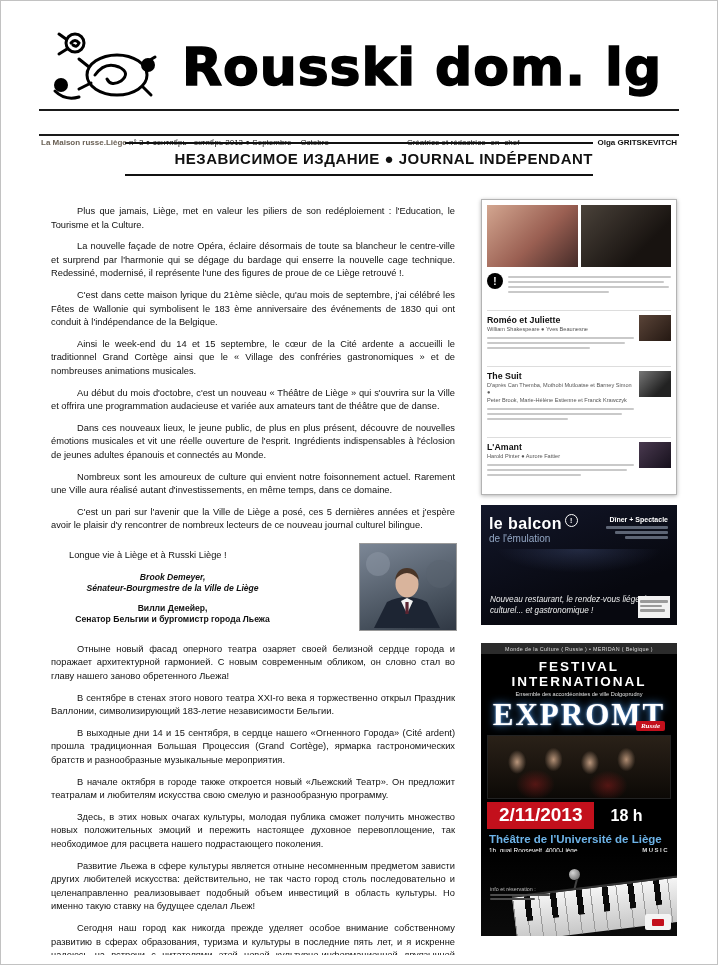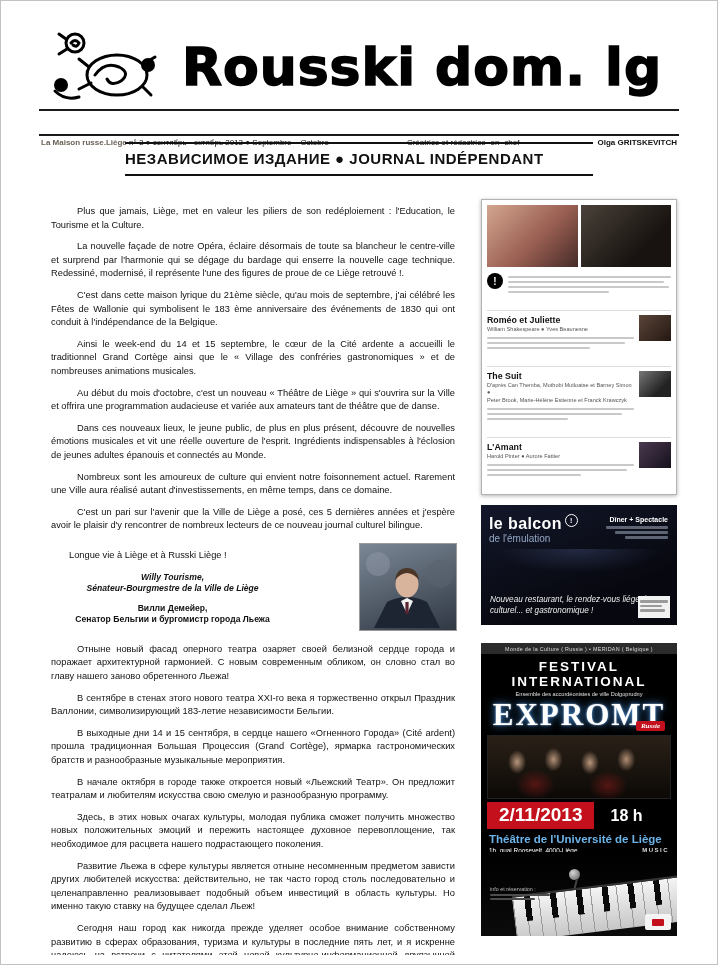--- a/index.html
+++ b/index.html
@@ -12,21 +12,21 @@
        font-family:"DejaVu Sans",sans-serif;font-weight:900;font-size:52px;line-height:56px;
        letter-spacing:1px;color:#000;-webkit-text-stroke:1.5px #000;}
   .rule{position:absolute;left:38px;right:38px;border-top:2px solid #1a1a1a;height:0;}
   .rule-top{top:108px;}
   .rule-mid{top:133px;}
   .info-line{position:absolute;left:40px;right:40px;top:128px;height:18px;display:flex;
        justify-content:space-between;align-items:flex-end;font-size:8px;white-space:nowrap;}
   .info-brand{font-weight:bold;color:#6b6257;}
   .info-editor{font-weight:bold;}
   .tagline-box{position:absolute;left:124px;right:124px;top:141px;border-top:2.5px solid #111;
-       border-bottom:2.5px solid #111;text-align:left;font-weight:bold;font-size:15px;
+       border-bottom:2.5px solid #111;text-align:right;font-weight:bold;font-size:15px;
        padding:6px 0 7px;letter-spacing:.5px;}
 
   
   .left-col{position:absolute;left:42px;top:196px;width:420px;height:758px;overflow:hidden;}
   .right-col{position:absolute;left:480px;top:198px;width:196px;}
 
   .left-col p{font-size:9.3px;line-height:13.6px;text-align:justify;text-indent:26px;margin:8px;}
   .sig-row{display:flex;margin-top:4px;align-items:flex-start;}
   .sig-left{flex:1;}
   .longue{margin:8px 0 10px 0 !important;}
@@ -159,21 +159,21 @@
     <p>Ainsi le week-end du 14 et 15 septembre, le cœur de la Cité ardente a accueilli le traditionnel Grand Cortège ainsi que le « Village des confréries gastronomiques » et de nombreuses animations musicales.</p>
     <p>Au début du mois d'octobre, c'est un nouveau « Théâtre de Liège » qui s'ouvrira sur la Ville et offrira une programmation audacieuse et variée aux amateurs tant de théâtre que de danse.</p>
     <p>Dans ces nouveaux lieux, le jeune public, de plus en plus présent, découvre de nouvelles émotions musicales et vit une réelle ouverture de l'esprit. Ingrédients indispensables à l'éclosion de jeunes adultes épanouis et connectés au Monde.</p>
     <p>Nombreux sont les amoureux de culture qui envient notre foisonnement actuel. Rarement une Ville aura réalisé autant d'investissements, en même temps, dans ce domaine.</p>
     <p>C'est un pari sur l'avenir que la Ville de Liège a posé, ces 5 dernières années et j'espère avoir le plaisir d'y rencontrer de nombreux lecteurs de ce nouveau journal culturel bilingue.</p>
 
     <div class="sig-row">
       <div class="sig-left">
         <p class="longue">Longue vie à Liège et à Russki Liège !</p>
         <div class="names">
-          <div class="fr">Willy Tourisme,</div>
+          <div class="fr">Brook Demeyer,</div>
           <div class="fr">Sénateur-Bourgmestre de la Ville de Liège</div>
           <div class="ru-gap">Вилли Демейер,</div>
           <div>Сенатор Бельгии и бургомистр города Льежа</div>
         </div>
       </div>
       <div class="portrait">
         <svg width="94" height="84" viewBox="0 0 94 84">
           <circle cx="18" cy="20" r="12" fill="#8d98a6" opacity=".5"></circle>
           <circle cx="80" cy="30" r="14" fill="#5a6470" opacity=".5"></circle>
           <path d="M14,84 L27,58 Q47,48 67,58 L80,84 Z" fill="#1d2533"></path>

